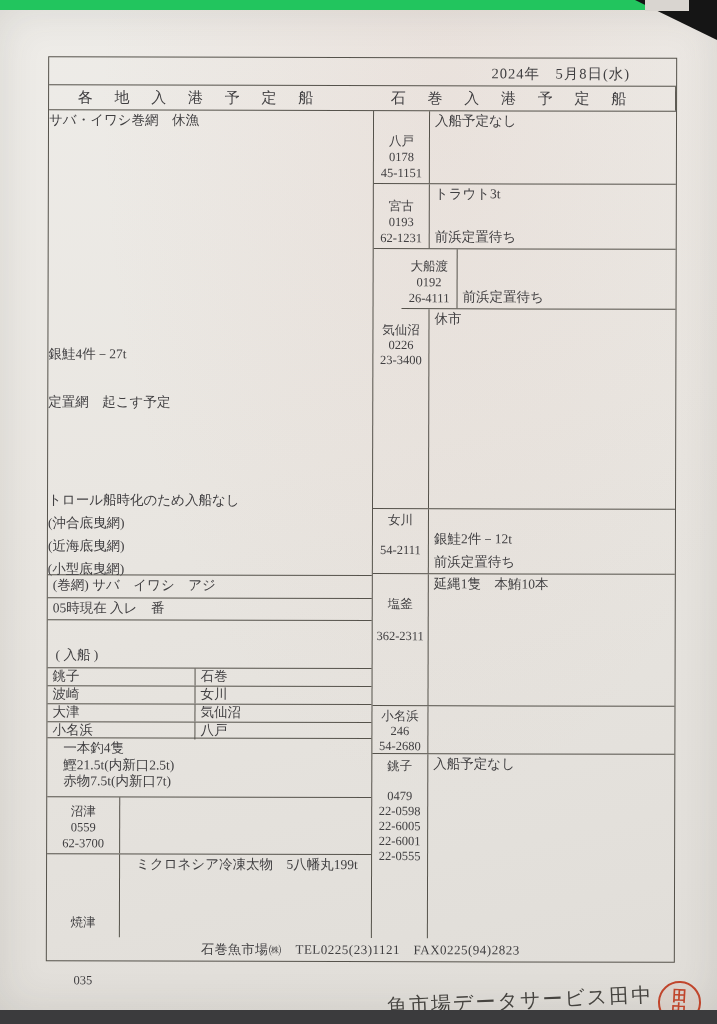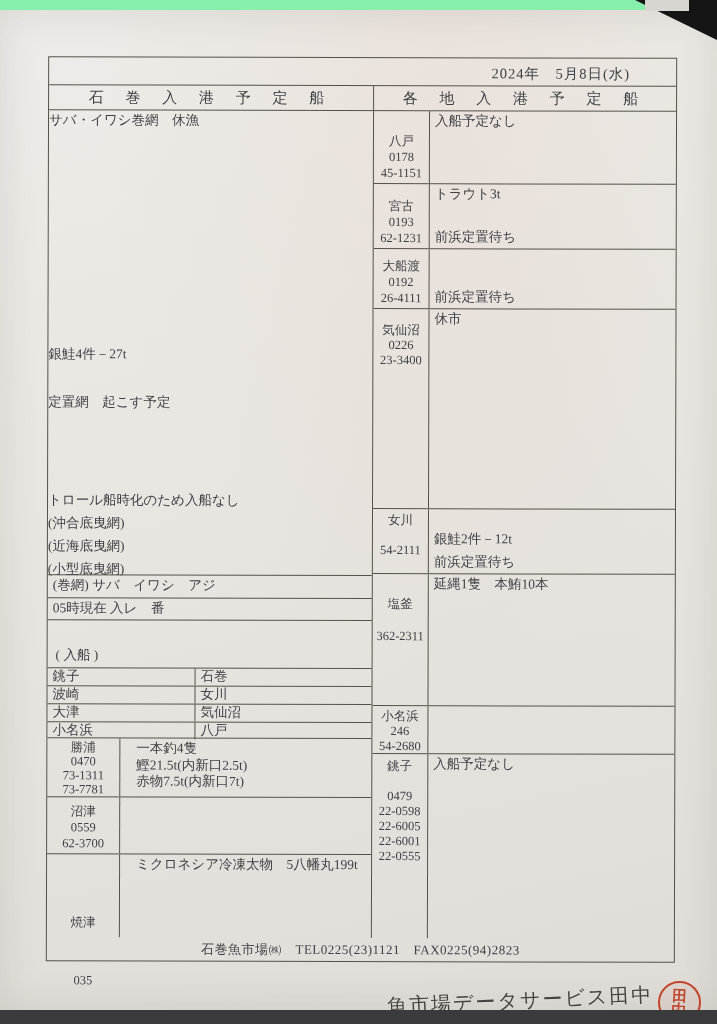--- a/index.html
+++ b/index.html
@@ -1,19 +1,19 @@
 <!DOCTYPE html>
 <html><head>
 <meta charset="utf-8">
 <style>
   * { margin:0; padding:0; box-sizing:border-box; }
   html,body { width:717px; height:1024px; overflow:hidden; }
   body { background:#2e2e30; font-family:"Liberation Serif","DejaVu Serif",serif; }
 
-  .scene { position:absolute; left:0; top:0; width:717px; height:1024px; background:#86efac; }
+  .scene { position:absolute; left:0; top:0; width:717px; height:1024px; background:#22c55e; }
 
   
   .paper {
     position:absolute; left:0; top:10px; width:717px; height:1000px;
     background:
       radial-gradient(ellipse at 62% 8%, rgba(214,170,158,0.13), rgba(0,0,0,0) 55%),
       linear-gradient(168deg,#eeece8 0%, #e9e6e1 45%, #e0ddd8 100%);
     box-shadow: inset 0 0 40px rgba(60,55,50,0.12);
   }
   .corner-wedge { position:absolute; right:0; top:0; width:82px; height:40px;
@@ -58,21 +58,21 @@
   .scol { width:73px; border-right:1px solid #55524b; text-align:center; font-size:12.5px; }
   .srow-1 .scol { padding-top:2px; } .srow-1 .scol .ln { min-height:14px; line-height:14px; }
   .srow-2 .scol { padding-top:6px; } .srow-2 .scol .ln { min-height:16px; line-height:16px; }
   .srow-3 .scol { padding-top:18px; } .srow-3 .scol .ln { min-height:15px; line-height:15px;margin-top:43px; }
   .snotes { flex:1; padding:2px 0 0 16px; }
   .snotes .ln { min-height:16.5px; line-height:16.5px; white-space:nowrap; }
 
   
   .prow { display:flex; border-bottom:1px solid #55524b; }
   .prow:last-child { border-bottom:none; }
-  .pr1 { height:73px; } .pr2 { height:65px; } .pr3 { height:60px; } .pr4 { height:200px; }
+  .pr1 { height:73px; } .pr2 { height:65px; } .pr3 { height:60px;margin-left:28px; } .pr4 { height:200px; }
   .pr5 { height:65px; } .pr6 { height:132px; } .pr7 { height:48px; } .pr8 { height:184px; }
   .pcol { width:56px; border-right:1px solid #55524b; text-align:center; font-size:12.5px; }
   .pcol .ln { min-height:16px; line-height:16px; white-space:nowrap; }
   .pr1 .pcol { padding-top:22px; }
   .pr2 .pcol { padding-top:14px; }
   .pr3 .pcol { padding-top:9px; }
   .pr4 .pcol { padding-top:14px; } .pr4 .pcol .ln { min-height:15px; line-height:15px; }
   .pr5 .pcol { padding-top:4px; } .pr5 .pcol .ln { min-height:15px; line-height:15px; }
   .pr6 .pcol { padding-top:22px; } .pr6 .pcol .ln { min-height:16px; line-height:16px; }
   .pr7 .pcol { padding-top:3px; } .pr7 .pcol .ln { min-height:15px; line-height:15px; }
@@ -100,22 +100,22 @@
 <div class="scene">
   <div class="paper">
 
     <div class="sched-table">
 
       <div class="row-date">
         <span>2024年　5月8日(水)</span>
       </div>
 
       <div class="row-headers">
+        <div class="hdr hdr-right">各 地 入 港 予 定 船</div>
         <div class="hdr hdr-left">石 巻 入 港 予 定 船</div>
-        <div class="hdr hdr-right">各 地 入 港 予 定 船</div>
       </div>
 
       <div class="tbody">
 
         <div class="col-left">
           <div class="cell-a">
             <span class="abs" style="top:2px">サバ・イワシ巻網　休漁</span>
             <span class="abs" style="top:236px">銀鮭4件－27t</span>
             <span class="abs" style="top:284px">定置網　起こす予定</span>
             <span class="abs" style="top:382px">トロール船時化のため入船なし</span>
@@ -143,26 +143,20 @@
               <div class="pair-l">大津</div>
               <div class="pair-r">気仙沼</div>
             </div>
             <div class="pair-row">
               <div class="pair-l">小名浜</div>
               <div class="pair-r">八戸</div>
             </div>
           </div>
 
           <div class="srow srow-1">
-            <div class="scol">
-                <div class="ln">勝浦</div>
-                <div class="ln">0470</div>
-                <div class="ln">73-1311</div>
-                <div class="ln">73-7781</div>
-              </div>
             <div class="snotes">
                 <div class="ln">一本釣4隻</div>
                 <div class="ln">鰹21.5t(内新口2.5t)</div>
                 <div class="ln">赤物7.5t(内新口7t)</div>
               </div>
           </div>
           <div class="srow srow-2">
             <div class="scol">
                 <div class="ln">沼津</div>
                 <div class="ln">0559</div>

